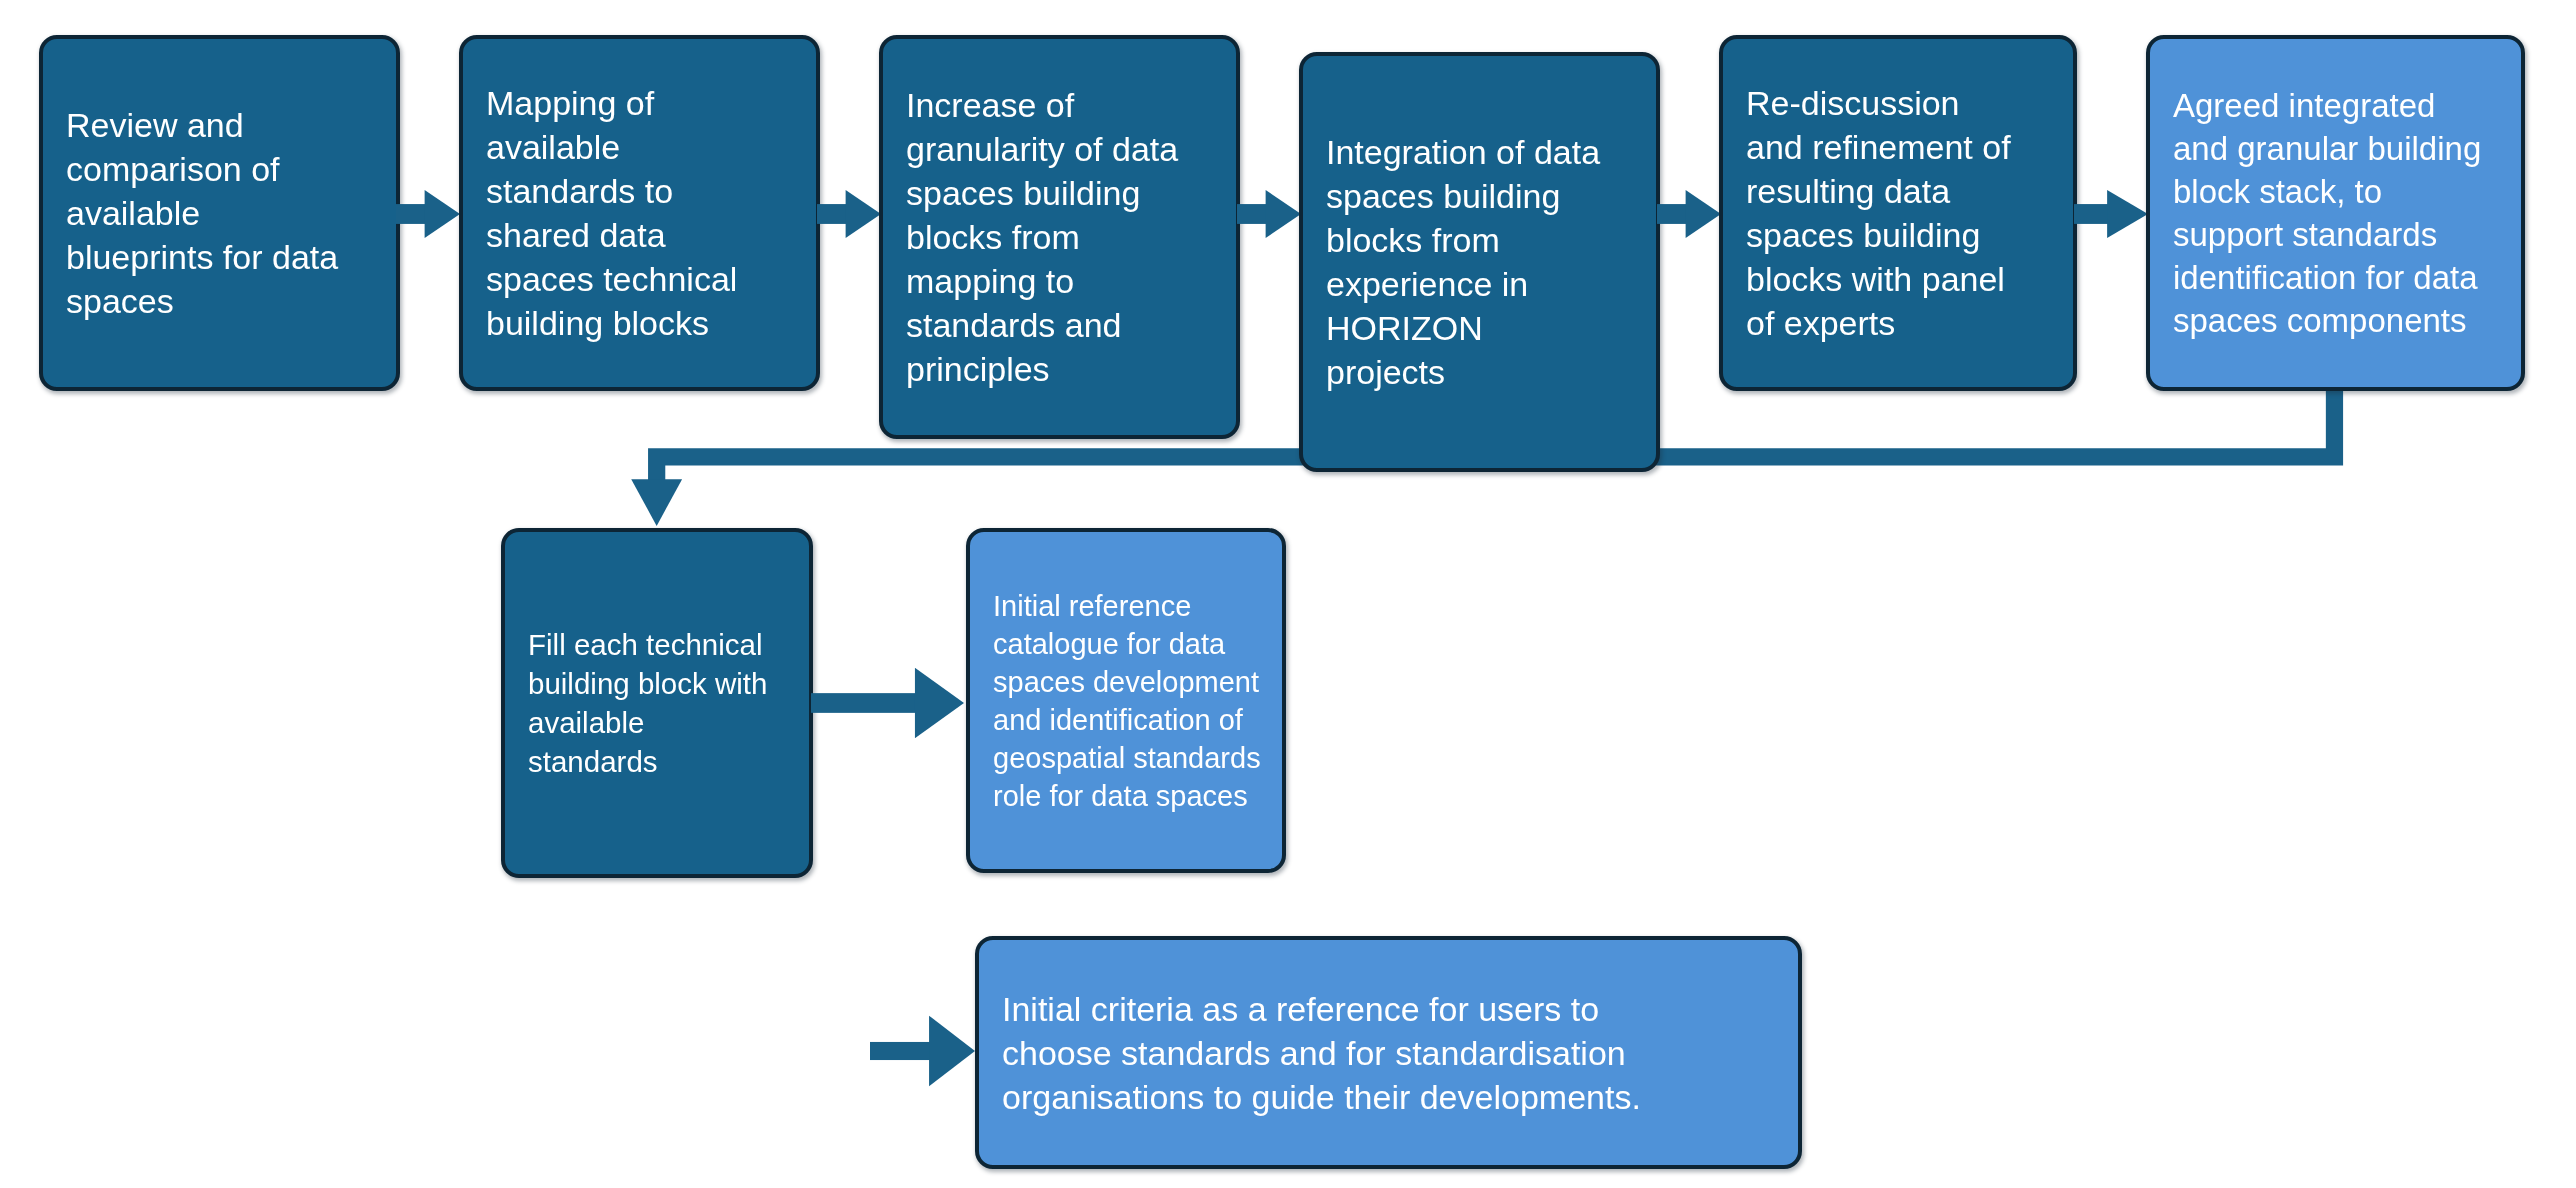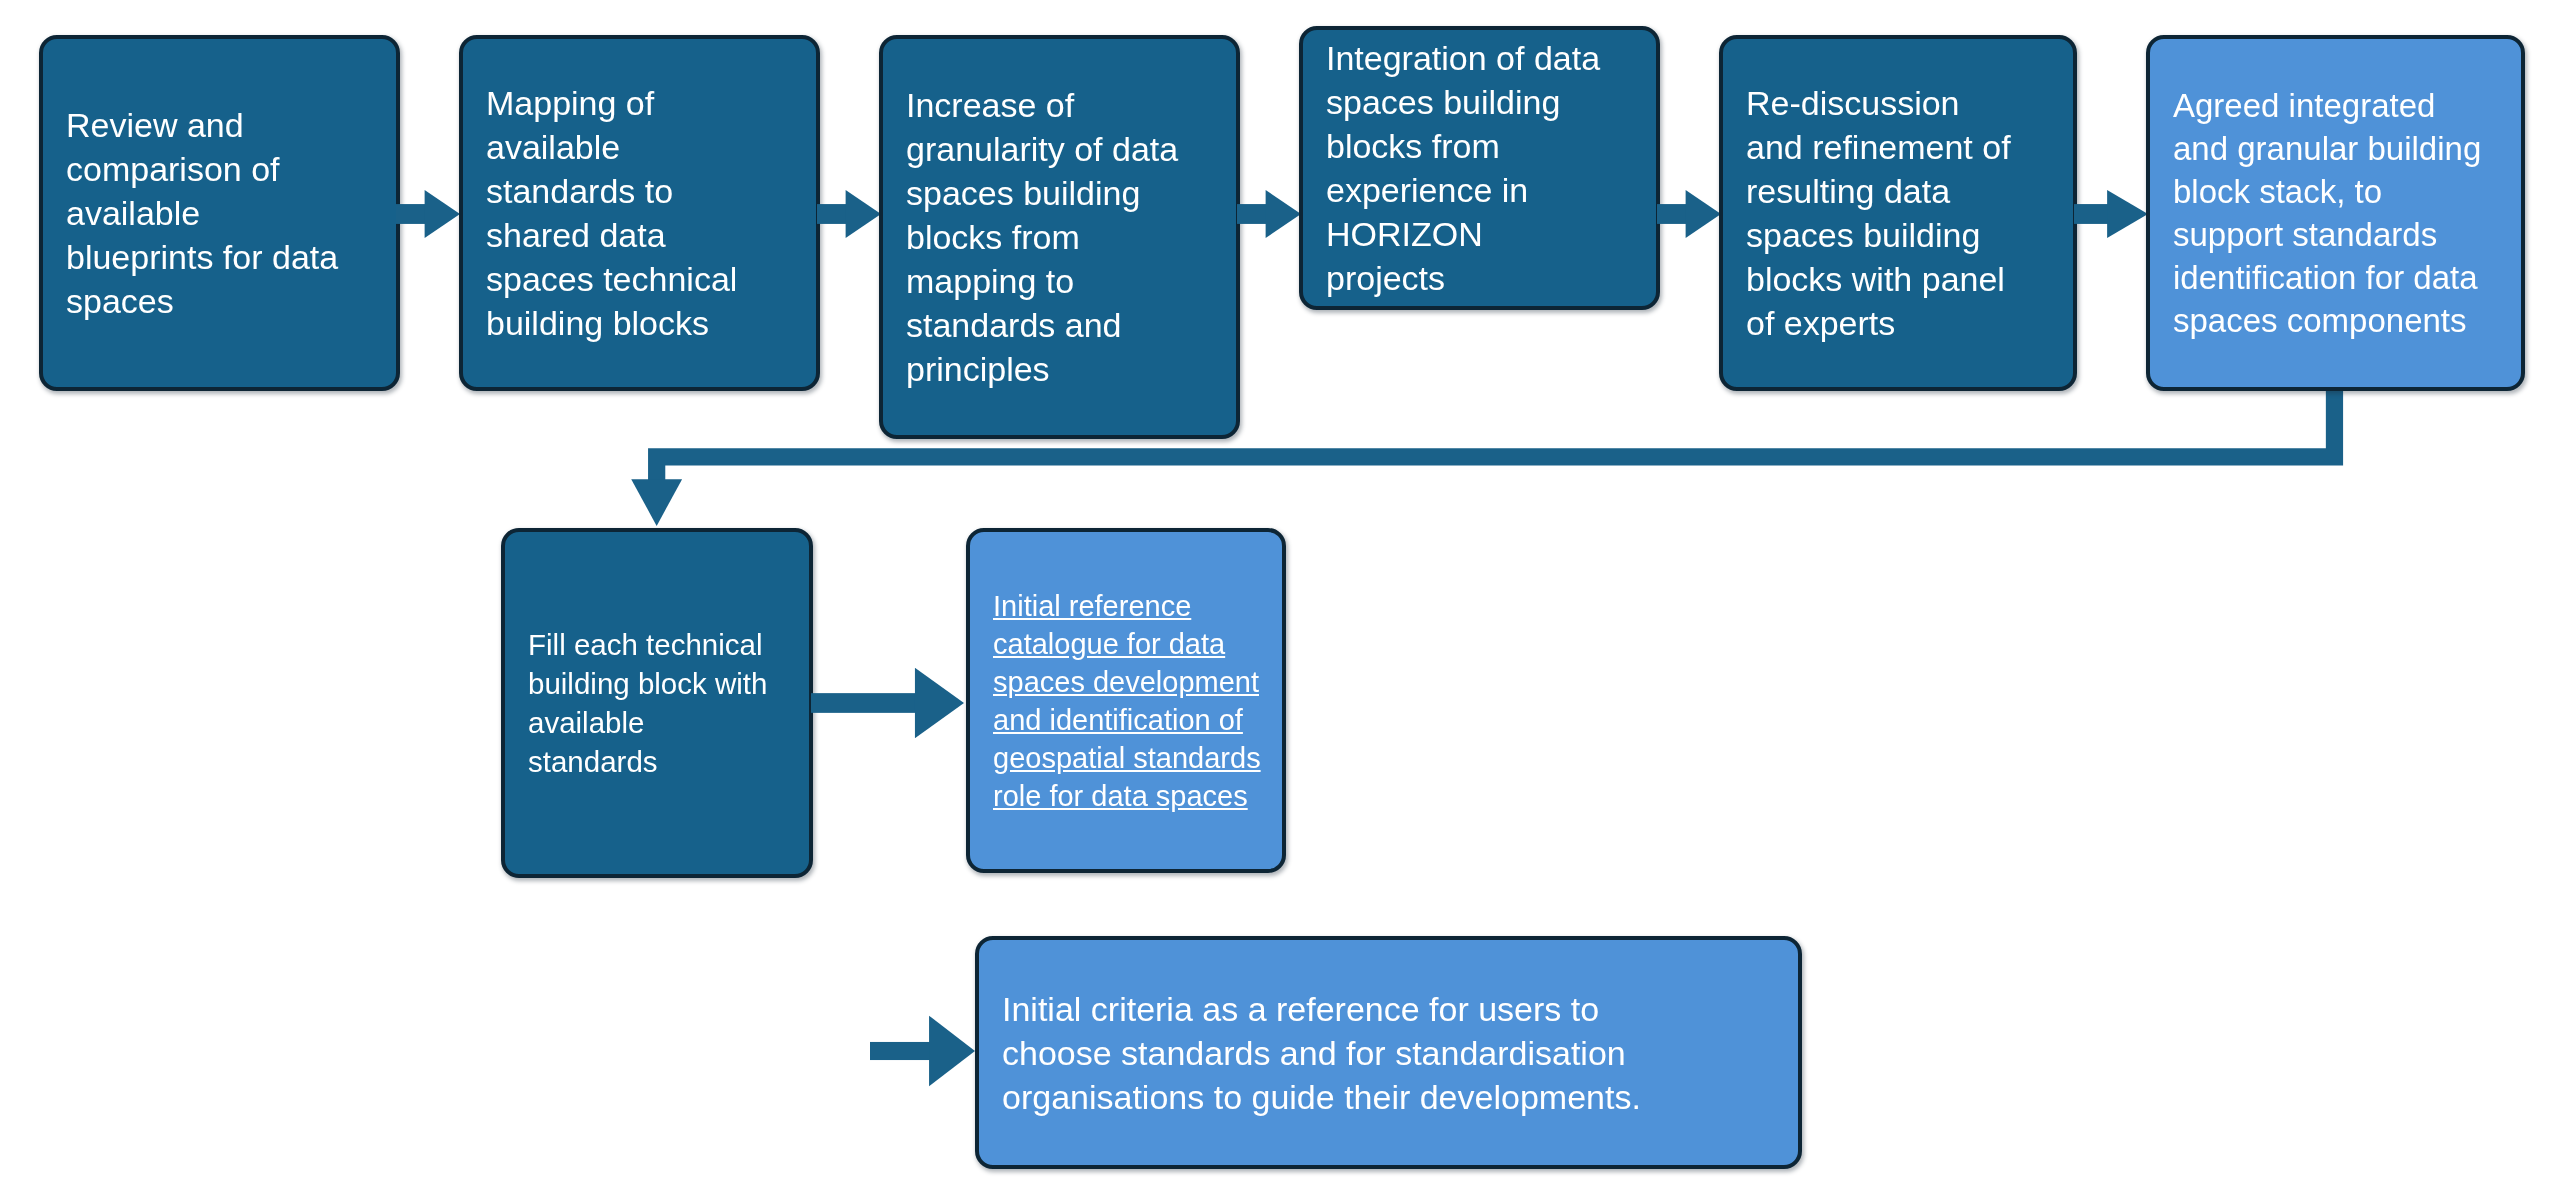--- a/index.html
+++ b/index.html
@@ -29,21 +29,21 @@
   .box.light{background:var(--output-fill);}
   .txt{
     white-space:pre-line;
     width:100%;
     padding-left:23px;padding-right:6.6px;
     font-size:34px;line-height:44px;
     font-weight:400;
   }
   .fs40 .txt{font-size:33px;line-height:43px;}
   .fs36 .txt{font-size:29.5px;line-height:39px;}
-  .fs35 .txt{font-size:29px;line-height:38px;text-decoration:underline;}
+  .fs35 .txt{font-size:29px;line-height:38px;}
   .arrow{position:absolute;}
   .arrow svg{display:block;width:100%;height:100%;}
   .arrow svg rect,.arrow svg polygon{fill:var(--arrow);}
   .connector{position:absolute;left:0;top:0;pointer-events:none;}
   .connector path{stroke:var(--arrow);stroke-width:21px;fill:none;}
   .connector polygon{fill:var(--arrow);}
 </style>
 </head>
 <body>
 
@@ -95,21 +95,21 @@
 principles</span>
   </div>
 
   <div class="arrow" style="left:1237px;top:190px;width:64px;height:48px">
     <svg viewBox="0 0 76 58" preserveAspectRatio="none">
         <rect x="0" y="17" width="36" height="24"></rect>
         <polygon points="34,0 76,29 34,58"></polygon>
       </svg>
   </div>
 
-  <div class="box dark" style="left:1299px;top:26px;width:361px;height:284px">
+  <div class="box dark" style="left:1299px;top:52px;width:361px;height:420px">
     <span class="txt">Integration of data
 spaces building
 blocks from
 experience in
 HORIZON
 projects</span>
   </div>
 
   <div class="arrow" style="left:1657px;top:190px;width:64px;height:48px">
     <svg viewBox="0 0 76 58" preserveAspectRatio="none">

